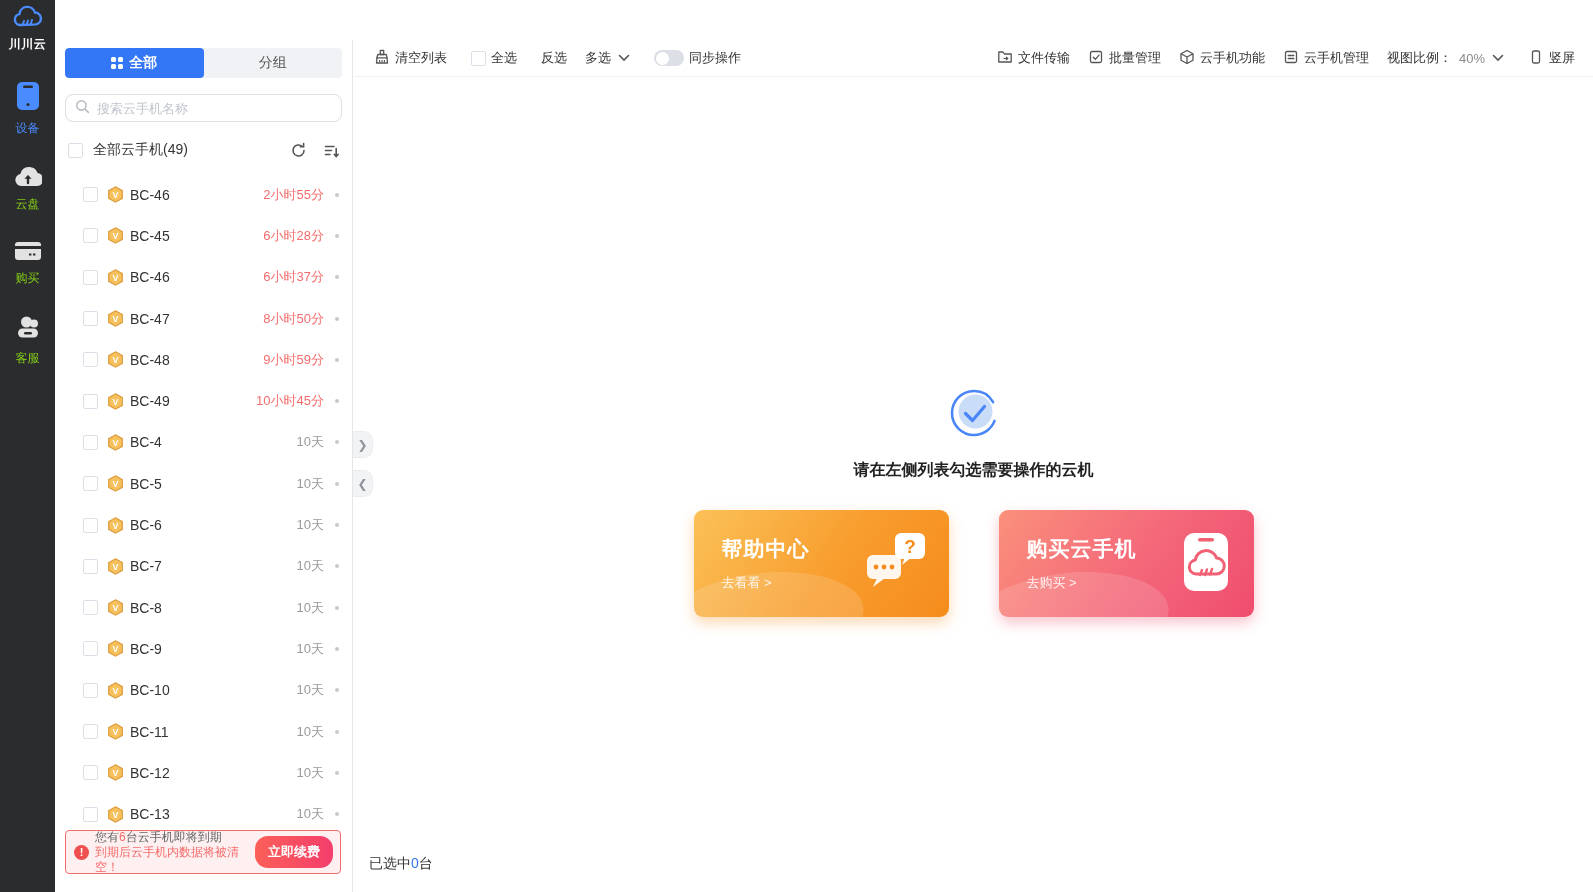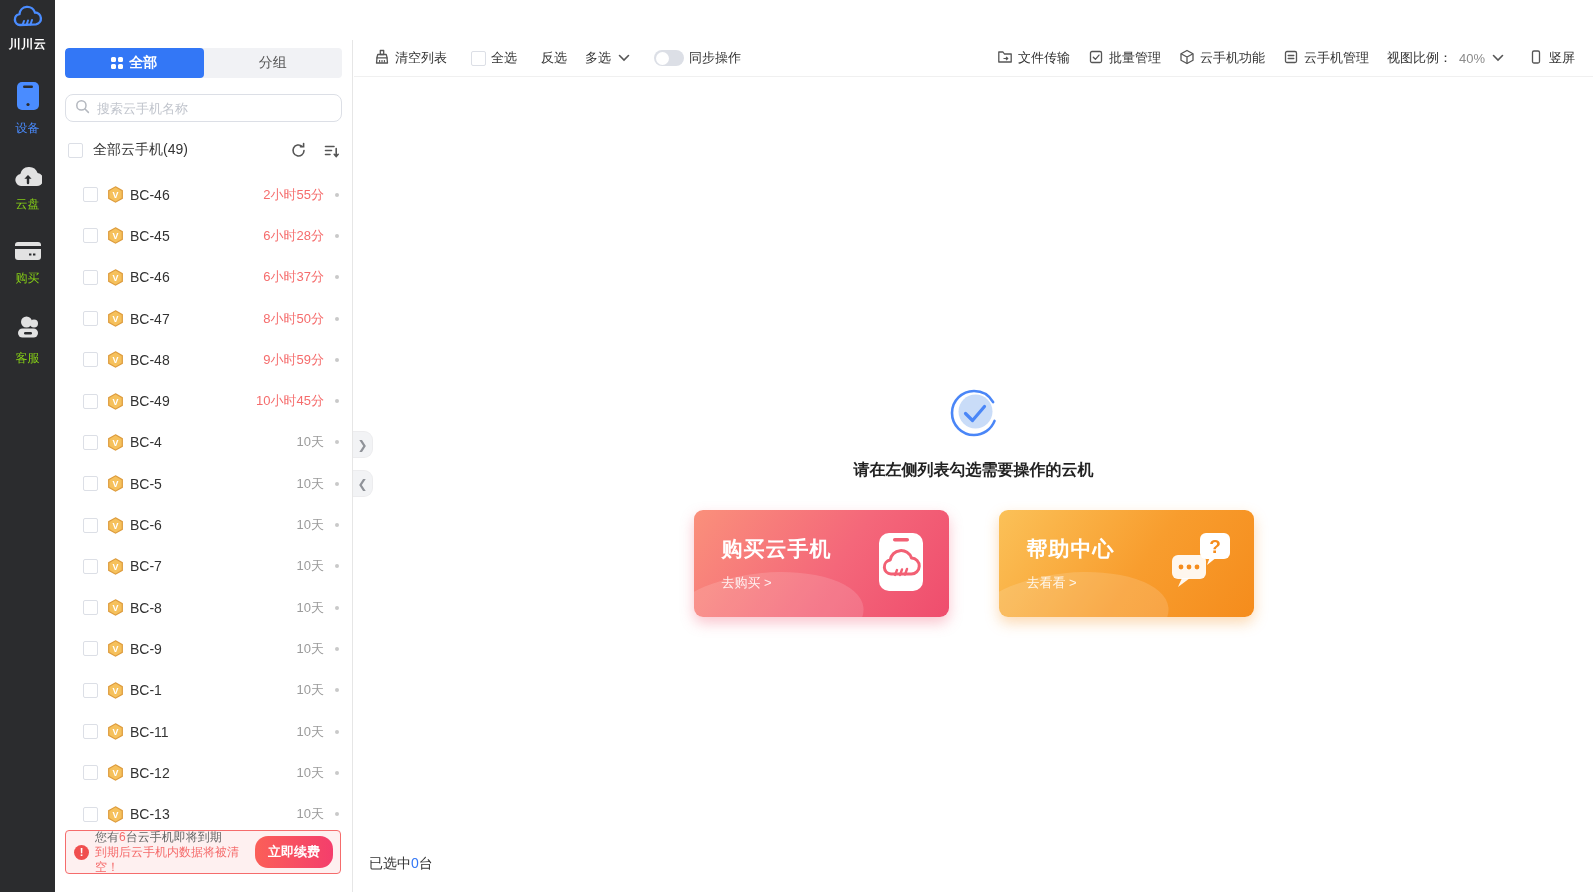--- a/index.html
+++ b/index.html
@@ -383,21 +383,21 @@
         </div>
 
         <div class="device-row">
           <div class="checkbox"></div>
           <span class="badge">
             <svg width="17" height="17" viewBox="0 0 20 20">
               <polygon points="10,1 18,5.5 18,14.5 10,19 2,14.5 2,5.5" fill="#f6c15c" stroke="#dd9b3c" stroke-width="1.4"></polygon>
               <text x="10" y="13.8" font-size="10.5" fill="#fff" text-anchor="middle" font-weight="bold" font-family="Liberation Sans, sans-serif">V</text>
             </svg>
           </span>
-          <span class="name">BC-1</span>
+          <span class="name">BC-10</span>
           <span class="sp"></span>
           <span class="time">10天</span>
           <span class="dot"></span>
         </div>
 
         <div class="device-row">
           <div class="checkbox"></div>
           <span class="badge">
             <svg width="17" height="17" viewBox="0 0 20 20">
               <polygon points="10,1 18,5.5 18,14.5 10,19 2,14.5 2,5.5" fill="#f6c15c" stroke="#dd9b3c" stroke-width="1.4"></polygon>
@@ -557,49 +557,49 @@
         <svg width="52" height="52" viewBox="0 0 52 52">
           <circle cx="27.5" cy="24.5" r="17" fill="#c9dcf8"></circle>
           <circle cx="26" cy="26" r="22" fill="none" stroke="#4a86f7" stroke-width="2.6" stroke-linecap="round" stroke-dasharray="118 20" stroke-dashoffset="-8"></circle>
           <path d="M17.5 26.5l7 7 12-14" stroke="#4a86f7" stroke-width="3.2" fill="none" stroke-linecap="round" stroke-linejoin="round"></path>
         </svg>
       </span>
       <div class="empty-text">请在左侧列表勾选需要操作的云机</div>
     </div>
 
     <div class="cards">
-      <div class="card buy">
-        <div class="card-title">购买云手机</div>
-        <div class="card-action">去购买 &gt;</div>
-        <span class="card-icon">
-          <svg width="56" height="64" viewBox="0 0 56 64" fill="none">
-            <rect x="6" y="3" width="44" height="58" rx="10" fill="#fff"></rect>
-            <rect x="20" y="8" width="16" height="3.6" rx="1.8" fill="#f2607423"></rect>
-            <rect x="20" y="8" width="16" height="3.6" rx="1.8" fill="#f26074"></rect>
-            <path d="M18 44a7 7 0 0 1-.8-13.9A11 11 0 0 1 38.5 28 8 8 0 0 1 38 44z" fill="none" stroke="#f26074" stroke-width="3" stroke-linejoin="round"></path>
-            <path d="M24 40l-2 5M29 39.5l-2 5.5M34 39l-2 5.5" stroke="#f26074" stroke-width="2.4" stroke-linecap="round"></path>
-          </svg>
-        </span>
-      </div>
       <div class="card help">
         <div class="card-title">帮助中心</div>
         <div class="card-action">去看看 &gt;</div>
         <span class="card-icon">
           <svg width="64" height="62" viewBox="0 0 64 62">
             <rect x="30" y="2" width="30" height="26" rx="6" fill="#fff"></rect>
             <path d="M40 26l-3 8 10-8z" fill="#fff"></path>
             <text x="45" y="22" text-anchor="middle" font-size="19" font-weight="bold" fill="#f58c1c" font-family="Liberation Sans, sans-serif">?</text>
             <rect x="2" y="24" width="34" height="24" rx="6" fill="#fff" opacity=".92"></rect>
             <path d="M12 47l-4 9 12-9z" fill="#fff" opacity=".92"></path>
             <circle cx="11" cy="36" r="2.4" fill="#f58c1c"></circle>
               <circle cx="19" cy="36" r="2.4" fill="#f58c1c"></circle>
               <circle cx="27" cy="36" r="2.4" fill="#f58c1c"></circle>
           </svg>
         </span>
       </div>
+      <div class="card buy">
+        <div class="card-title">购买云手机</div>
+        <div class="card-action">去购买 &gt;</div>
+        <span class="card-icon">
+          <svg width="56" height="64" viewBox="0 0 56 64" fill="none">
+            <rect x="6" y="3" width="44" height="58" rx="10" fill="#fff"></rect>
+            <rect x="20" y="8" width="16" height="3.6" rx="1.8" fill="#f2607423"></rect>
+            <rect x="20" y="8" width="16" height="3.6" rx="1.8" fill="#f26074"></rect>
+            <path d="M18 44a7 7 0 0 1-.8-13.9A11 11 0 0 1 38.5 28 8 8 0 0 1 38 44z" fill="none" stroke="#f26074" stroke-width="3" stroke-linejoin="round"></path>
+            <path d="M24 40l-2 5M29 39.5l-2 5.5M34 39l-2 5.5" stroke="#f26074" stroke-width="2.4" stroke-linecap="round"></path>
+          </svg>
+        </span>
+      </div>
     </div>
 
     <div class="status">
       <span>已选中</span><span class="n">0</span><span>台</span>
     </div>
   </div>
 
 </div>
 
 </body></html>

